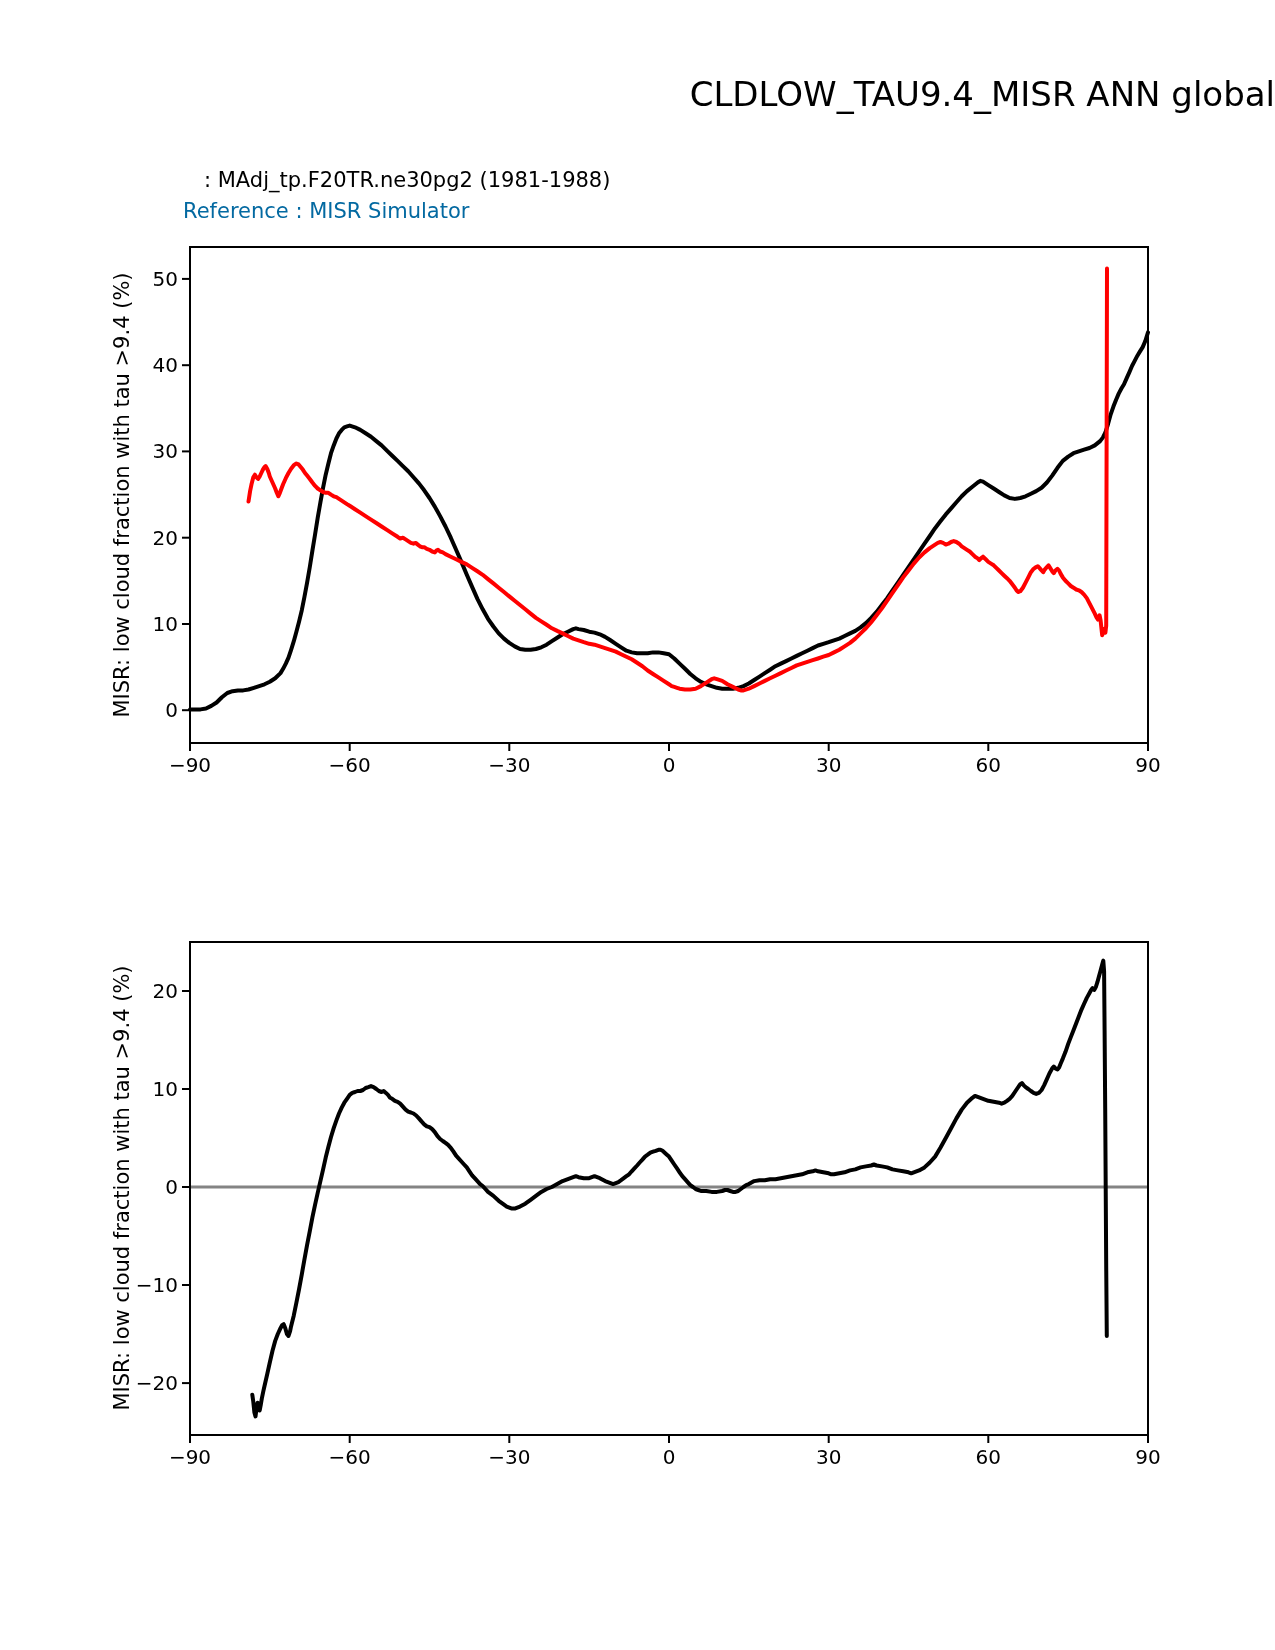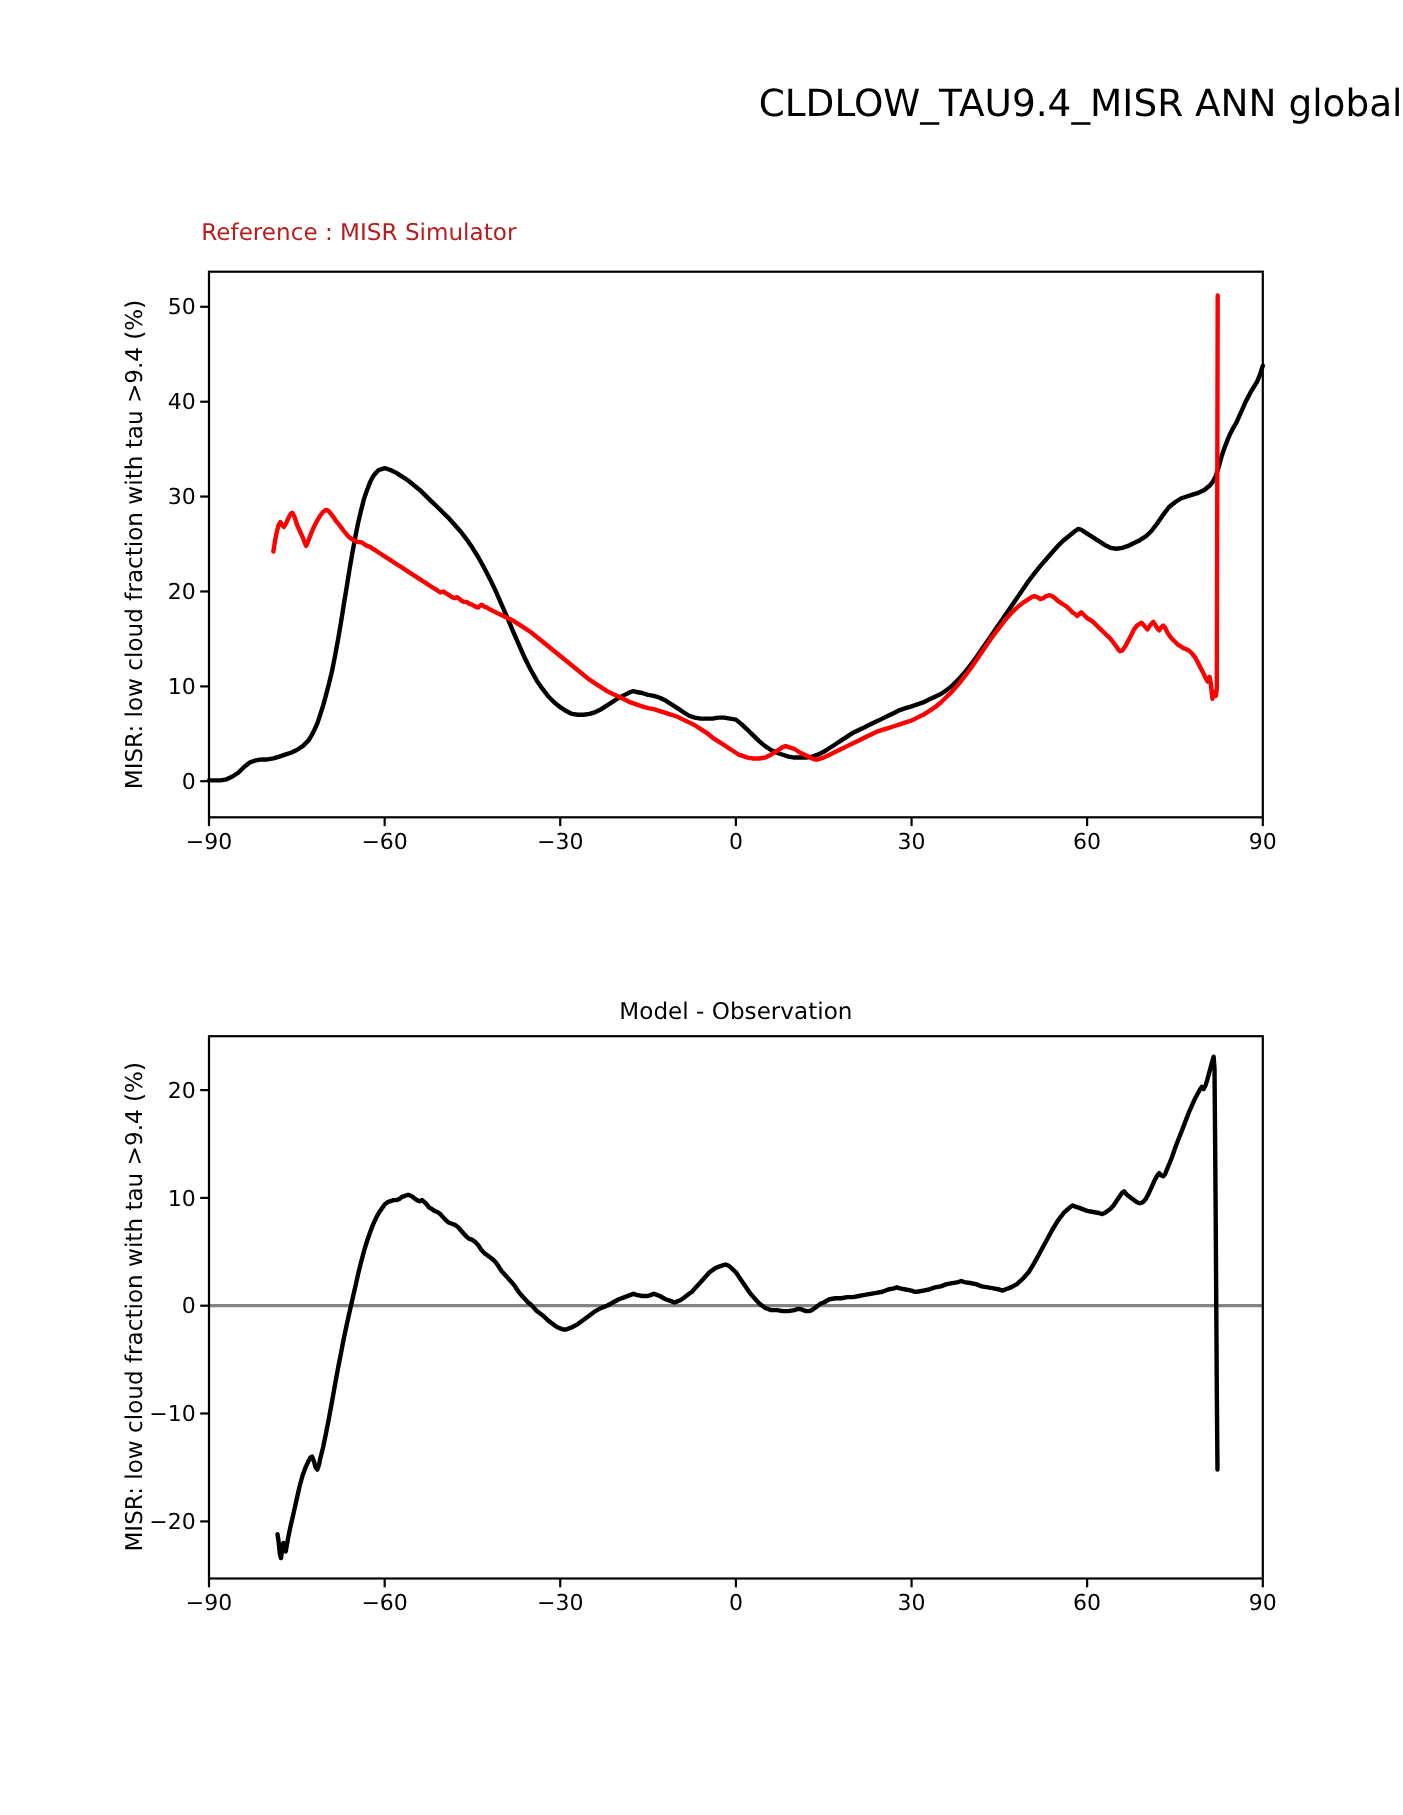--- a/index.html
+++ b/index.html
@@ -2,37 +2,38 @@
 <html><head>
 <meta charset="utf-8">
 <style>
   html,body{margin:0;padding:0;background:#ffffff;}
   #figure{position:relative;width:1275px;height:1650px;background:#ffffff;
           font-family:"DejaVu Sans","Liberation Sans",sans-serif;color:#000;}
   .fig-title{position:absolute;left:0;top:76px;width:1275px;text-align:right;
              font-size:34px;line-height:1.1;white-space:nowrap;}
   .model-label{position:absolute;left:204px;top:168px;font-size:21px;line-height:1.2;white-space:nowrap;}
   .reference-label{position:absolute;left:183px;top:199px;font-size:21px;line-height:1.2;
-                   color:#b91c1c;white-space:nowrap;}
+                   color:#0369a1;white-space:nowrap;}
   .plot-title-bottom{position:absolute;left:190px;top:907px;width:958px;text-align:center;
                      font-size:21px;line-height:1.2;}
   .ylabel{position:absolute;transform:translate(-50%,-50%) rotate(-90deg);
           font-size:21px;white-space:nowrap;}
   #ylabel-top{left:122px;top:495px;}
   #ylabel-bottom{left:122px;top:1188px;}
   svg{position:absolute;overflow:visible;}
   #svg-top{left:190px;top:247px;}
   #svg-bottom{left:190px;top:942px;}
   svg text{font-family:"DejaVu Sans","Liberation Sans",sans-serif;fill:#000;}
 </style>
 </head>
 <body>
 
 <div id="figure">
   <div class="fig-title">CLDLOW_TAU9.4_MISR ANN global</div>
+  <div class="model-label">: MAdj_tp.F20TR.ne30pg2 (1981-1988)</div>
   <div class="reference-label">Reference : MISR Simulator</div>
 
   <div id="ylabel-top" class="ylabel">MISR: low cloud fraction with tau &gt;9.4 (%)</div>
   <svg id="svg-top" width="958" height="496">
       <polyline points="0.0,462.4 10.6,462.4 16.0,461.5 21.3,458.9 26.6,455.5 31.9,450.3 37.3,446.0 42.6,444.2 47.9,443.4 53.2,443.4 58.5,442.5 63.9,440.8 69.2,439.1 74.5,437.3 79.8,434.8 85.2,431.3 90.5,426.1 93.1,421.8 95.8,416.6 98.5,410.6 101.1,402.8 103.8,394.2 106.4,384.7 109.1,374.4 111.8,363.2 114.4,350.2 117.1,335.6 119.8,320.0 122.4,303.6 125.1,287.2 127.7,270.9 130.4,255.3 133.1,240.7 135.7,227.7 138.4,216.5 141.0,206.2 143.7,198.4 146.4,191.5 149.0,186.3 151.7,182.9 154.3,180.3 157.0,179.4 159.7,178.6 165.0,180.3 170.3,182.9 175.6,186.3 181.0,189.8 186.3,194.1 191.6,198.4 196.9,203.6 202.2,208.8 207.6,213.9 212.9,219.1 218.2,224.3 223.5,230.3 228.9,236.4 234.2,243.3 239.5,251.0 244.8,259.6 250.1,269.1 255.5,279.5 260.8,290.7 266.1,302.8 271.4,314.9 276.8,327.8 282.1,339.9 287.4,351.9 292.7,362.3 298.0,371.8 303.4,379.5 308.7,386.4 314.0,391.6 319.3,395.9 324.7,399.4 330.0,402.0 335.3,402.8 340.6,402.8 345.9,402.0 351.3,400.3 356.6,397.7 361.9,394.2 367.2,390.8 372.6,387.3 377.9,384.7 383.2,382.1 385.9,381.3 388.5,382.1 393.8,383.0 399.2,384.7 404.5,385.6 409.8,387.3 415.1,389.9 420.5,393.3 425.8,396.8 431.1,400.3 436.4,403.7 441.7,405.4 447.1,406.3 452.4,406.3 457.7,406.3 463.0,405.4 468.4,405.4 473.7,406.3 479.0,407.2 484.3,411.5 489.6,416.6 495.0,421.8 500.3,427.0 505.6,431.3 510.9,434.8 516.3,437.3 521.6,439.1 526.9,440.8 532.2,441.7 537.5,441.7 542.9,441.7 548.2,440.8 553.5,439.1 558.8,436.5 564.2,433.0 569.5,429.6 574.8,426.1 580.1,422.7 585.4,419.2 590.8,416.6 596.1,414.1 601.4,411.5 606.7,408.9 612.1,406.3 617.4,403.7 622.7,401.1 628.0,398.5 633.3,396.8 638.7,395.1 644.0,393.3 649.3,391.6 654.6,389.0 660.0,386.4 665.3,383.9 670.6,380.4 675.9,376.1 681.2,370.9 686.6,364.9 691.9,358.0 697.2,351.1 702.5,343.3 707.9,335.6 713.2,327.8 718.5,320.0 723.8,312.3 729.1,304.5 734.5,296.7 739.8,289.0 745.1,281.2 750.4,274.3 755.8,267.4 761.1,261.4 766.4,255.3 771.7,249.3 777.0,244.1 782.4,239.8 787.7,235.5 790.3,233.8 793.0,234.6 798.3,238.1 803.7,241.5 809.0,245.0 814.3,248.4 819.6,251.0 824.9,251.9 830.3,251.0 835.6,249.3 840.9,246.7 846.2,244.1 851.6,240.7 856.9,235.5 862.2,228.6 867.5,220.8 872.8,213.9 878.2,209.6 883.5,206.2 888.8,204.4 894.1,202.7 899.5,201.0 904.8,198.4 910.1,194.1 912.8,190.6 915.4,185.5 918.1,176.8 920.7,167.3 923.4,159.6 926.1,152.7 928.7,146.6 931.4,141.5 934.0,137.2 936.7,131.1 939.4,125.1 942.0,119.0 944.7,113.9 947.4,108.7 950.0,104.4 952.7,100.1 955.3,94.0 958.0,85.4" fill="none" stroke="#000000" stroke-width="4" stroke-linejoin="round" stroke-linecap="round"></polyline>
       <polyline points="58.5,254.5 60.1,244.1 61.7,236.4 63.3,230.3 64.9,227.7 66.5,230.3 68.1,232.0 69.7,229.5 71.3,226.0 72.9,222.6 74.5,220.0 75.6,219.1 77.2,221.7 78.8,226.0 79.8,229.5 82.5,235.5 85.2,241.5 86.8,245.8 88.3,249.3 89.9,245.8 91.5,241.5 93.1,237.2 95.8,231.2 98.5,226.0 101.1,221.7 103.8,218.2 106.4,216.5 108.6,217.4 110.7,220.0 112.8,222.6 115.0,226.0 117.1,228.6 119.8,232.0 122.4,235.5 125.1,238.9 127.7,241.5 130.4,243.3 133.1,245.0 135.7,245.8 138.4,245.8 141.0,247.6 143.7,249.3 146.4,250.2 149.0,251.9 151.7,253.6 154.3,255.3 157.0,257.1 159.7,258.8 165.0,262.2 170.3,265.7 175.6,269.1 181.0,272.6 186.3,276.0 191.6,279.5 196.9,282.9 202.2,286.4 207.6,289.8 210.2,291.6 212.9,290.7 215.6,292.4 218.2,294.1 220.9,295.9 223.5,296.7 225.7,295.9 227.8,297.6 229.9,299.3 232.0,300.2 234.2,300.2 236.8,301.9 239.5,302.8 242.2,304.5 244.8,305.4 246.4,303.6 248.0,302.8 250.1,304.5 252.8,305.4 255.5,307.1 260.8,309.7 266.1,312.3 271.4,314.9 276.8,317.4 282.1,320.9 287.4,324.3 292.7,327.8 298.0,332.1 303.4,336.4 308.7,340.7 314.0,345.0 319.3,349.4 324.7,353.7 330.0,358.0 335.3,362.3 340.6,366.6 345.9,370.9 351.3,374.4 356.6,377.8 361.9,381.3 367.2,383.9 372.6,386.4 377.9,389.0 383.2,391.6 388.5,393.3 393.8,395.1 399.2,396.8 404.5,397.7 409.8,399.4 415.1,401.1 420.5,402.8 425.8,404.6 431.1,407.2 436.4,409.7 441.7,412.3 447.1,415.8 452.4,419.2 457.7,423.5 463.0,427.0 468.4,430.4 473.7,433.9 479.0,437.3 481.7,439.1 484.3,439.9 487.0,440.8 489.6,441.7 495.0,442.5 500.3,442.5 505.6,441.7 510.9,439.1 516.3,435.6 521.6,432.2 524.2,431.3 526.9,432.2 532.2,433.9 537.5,437.3 542.9,439.9 548.2,442.5 550.8,443.4 553.5,443.4 558.8,441.7 564.2,439.1 569.5,436.5 574.8,433.9 580.1,431.3 585.4,428.7 590.8,426.1 596.1,423.5 601.4,421.0 606.7,418.4 612.1,416.6 617.4,414.9 622.7,413.2 628.0,411.5 633.3,409.7 638.7,408.0 644.0,405.4 649.3,402.8 654.6,399.4 660.0,395.9 665.3,391.6 670.6,386.4 675.9,381.3 681.2,375.2 686.6,368.3 691.9,361.4 697.2,353.7 702.5,345.9 707.9,338.1 713.2,330.4 718.5,323.5 723.8,316.6 729.1,310.5 734.5,305.4 739.8,301.1 745.1,297.6 747.8,295.9 750.4,295.0 753.1,295.9 755.8,297.6 758.4,296.7 761.1,295.0 763.7,294.1 766.4,295.0 769.1,296.7 771.7,299.3 774.4,301.1 777.0,302.8 779.7,304.5 782.4,307.1 785.0,309.7 787.7,311.4 789.3,313.1 790.9,311.4 793.0,309.7 795.7,312.3 798.3,314.9 801.0,316.6 803.7,318.3 806.3,320.9 809.0,323.5 811.6,326.1 814.3,328.7 817.0,331.2 819.6,333.8 822.3,337.3 824.9,340.7 826.5,343.3 828.1,345.0 830.3,344.2 832.9,340.7 835.6,335.6 838.3,330.4 840.9,325.2 843.6,321.8 846.2,320.0 847.8,319.2 849.4,320.9 851.6,323.5 853.2,325.2 854.7,322.6 856.9,320.0 858.5,318.3 860.1,320.9 862.2,324.3 863.8,326.1 865.4,323.5 867.5,321.8 869.1,323.5 870.7,326.9 872.8,330.4 875.5,333.8 878.2,336.4 880.8,339.0 883.5,340.7 886.2,342.5 888.8,343.3 891.5,345.0 894.1,347.6 896.8,351.1 899.5,356.3 902.1,361.4 904.8,366.6 906.4,370.1 908.0,372.6 909.6,368.3 910.6,373.5 912.2,388.2 913.8,382.1 915.4,385.6 916.2,378.7 917.0,21.6" fill="none" stroke="#ff0000" stroke-width="4" stroke-linejoin="round" stroke-linecap="round"></polyline>
       <rect x="0" y="0" width="958" height="496" fill="none" stroke="#000000" stroke-width="2"></rect>
       <line x1="0.0" x2="0.0" y1="496" y2="504" stroke="#000" stroke-width="2"></line>
       <text x="0.0" y="525" text-anchor="middle" font-size="20">−90</text>
       <line x1="159.7" x2="159.7" y1="496" y2="504" stroke="#000" stroke-width="2"></line>
@@ -54,21 +55,20 @@
       <line x1="0" x2="-8" y1="290.7" y2="290.7" stroke="#000" stroke-width="2"></line>
       <text x="-12" y="297.7" text-anchor="end" font-size="20">20</text>
       <line x1="0" x2="-8" y1="204.4" y2="204.4" stroke="#000" stroke-width="2"></line>
       <text x="-12" y="211.4" text-anchor="end" font-size="20">30</text>
       <line x1="0" x2="-8" y1="118.2" y2="118.2" stroke="#000" stroke-width="2"></line>
       <text x="-12" y="125.2" text-anchor="end" font-size="20">40</text>
       <line x1="0" x2="-8" y1="31.9" y2="31.9" stroke="#000" stroke-width="2"></line>
       <text x="-12" y="38.9" text-anchor="end" font-size="20">50</text>
     </svg>
 
-  <div class="plot-title-bottom">Model - Observation</div>
   <div id="ylabel-bottom" class="ylabel">MISR: low cloud fraction with tau &gt;9.4 (%)</div>
   <svg id="svg-bottom" width="958" height="493">
       <line x1="0" x2="958" y1="245.0" y2="245.0" stroke="#848484" stroke-width="3"></line>
       <polyline points="62.3,452.8 63.3,459.7 64.4,470.5 65.5,474.4 66.5,466.5 67.6,460.7 68.7,464.6 69.7,468.5 70.8,462.6 71.8,456.7 73.4,448.9 74.5,444.0 77.2,432.2 79.8,420.5 82.5,408.7 85.2,398.9 87.8,392.0 90.5,386.2 92.1,383.2 93.7,382.2 95.3,386.2 96.9,392.0 98.5,394.0 100.1,389.1 101.1,384.2 103.8,373.4 106.4,360.7 109.1,347.0 111.8,332.3 114.4,317.6 117.1,302.9 119.8,289.1 122.4,275.4 125.1,262.7 127.7,250.9 130.4,239.1 133.1,227.4 135.7,215.6 138.4,204.8 141.0,195.0 143.7,186.2 146.4,178.4 149.0,171.5 151.7,165.6 154.3,160.7 157.0,156.8 159.7,152.9 162.3,150.9 165.0,150.0 167.6,149.0 170.3,149.0 173.0,148.0 175.6,146.0 178.3,145.1 181.0,144.1 183.6,145.1 186.3,147.0 188.9,149.0 191.6,150.0 193.7,149.0 195.9,150.9 198.0,152.9 200.1,155.8 202.2,156.8 204.9,158.8 207.6,159.8 210.2,161.7 212.9,164.7 215.6,167.6 218.2,169.6 220.9,170.5 223.5,171.5 226.2,173.5 228.9,176.4 231.5,179.4 234.2,182.3 236.8,184.3 239.5,185.2 242.2,187.2 244.8,190.1 247.5,194.1 250.1,197.0 252.8,199.0 255.5,200.9 258.1,202.9 260.8,205.8 263.5,209.7 266.1,213.7 268.8,216.6 271.4,219.5 274.1,222.5 276.8,225.4 279.4,229.3 282.1,233.3 284.7,236.2 287.4,239.1 290.1,242.1 292.7,244.0 295.4,247.0 298.0,249.9 303.4,253.9 308.7,258.8 314.0,262.7 316.7,264.6 319.3,265.6 322.0,266.6 324.7,266.6 327.3,265.6 330.0,264.6 335.3,261.7 340.6,257.8 345.9,253.9 351.3,249.9 356.6,247.0 361.9,245.0 367.2,242.1 372.6,239.1 377.9,237.2 383.2,235.2 385.9,234.2 388.5,235.2 393.8,236.2 399.2,236.2 401.8,235.2 404.5,234.2 407.1,235.2 409.8,236.2 415.1,239.1 420.5,241.1 423.1,242.1 425.8,241.1 428.4,240.1 431.1,238.2 433.8,236.2 436.4,234.2 439.1,232.3 441.7,229.3 444.4,226.4 447.1,223.5 449.7,220.5 452.4,217.6 455.0,214.6 457.7,212.7 460.4,210.7 463.0,209.7 465.7,208.8 468.4,207.8 470.5,207.8 472.6,208.8 474.7,210.7 476.9,212.7 479.0,214.6 481.7,218.6 484.3,222.5 487.0,226.4 489.6,230.3 492.3,234.2 495.0,237.2 497.6,240.1 500.3,243.1 503.0,245.0 505.6,247.0 508.3,248.0 510.9,249.0 516.3,249.0 521.6,249.9 526.9,249.9 532.2,249.0 534.9,248.0 537.5,248.0 540.2,249.0 542.9,249.9 545.5,249.9 548.2,249.0 550.8,247.0 553.5,245.0 556.2,243.1 558.8,242.1 564.2,239.1 569.5,238.2 574.8,238.2 580.1,237.2 585.4,237.2 590.8,236.2 596.1,235.2 601.4,234.2 606.7,233.3 612.1,232.3 617.4,230.3 622.7,229.3 625.4,228.4 628.0,229.3 633.3,230.3 638.7,231.3 641.3,232.3 644.0,232.3 649.3,231.3 654.6,230.3 660.0,228.4 665.3,227.4 670.6,225.4 675.9,224.4 681.2,223.5 683.9,222.5 686.6,223.5 691.9,224.4 697.2,225.4 702.5,227.4 707.9,228.4 713.2,229.3 718.5,230.3 721.2,231.3 723.8,230.3 729.1,228.4 734.5,225.4 739.8,220.5 745.1,214.6 750.4,205.8 755.8,196.0 761.1,186.2 766.4,176.4 771.7,167.6 777.0,160.7 782.4,155.8 785.0,153.9 787.7,154.9 793.0,156.8 798.3,158.8 803.7,159.8 809.0,160.7 811.6,161.7 814.3,160.7 817.0,158.8 819.6,156.8 822.3,153.9 824.9,150.0 827.6,146.0 830.3,142.1 831.9,141.1 833.5,143.1 835.6,145.1 838.3,147.0 840.9,149.0 843.6,150.9 846.2,151.9 848.9,150.9 851.6,148.0 854.2,143.1 856.9,137.2 859.5,131.3 862.2,126.4 863.8,124.5 865.4,126.4 867.5,127.4 869.1,125.5 870.7,121.5 872.8,116.6 875.5,109.8 878.2,101.9 880.8,95.1 883.5,88.2 886.2,81.3 888.8,74.5 891.5,67.6 894.1,61.7 896.8,55.9 899.5,51.0 901.1,48.0 902.6,46.1 904.2,48.0 905.8,45.1 907.4,40.2 909.0,34.3 910.6,28.4 912.2,22.5 913.3,18.6 914.1,29.4 914.6,88.2 915.2,166.6 915.7,245.0 916.2,323.4 916.8,394.0" fill="none" stroke="#000000" stroke-width="4" stroke-linejoin="round" stroke-linecap="round"></polyline>
       <rect x="0" y="0" width="958" height="493" fill="none" stroke="#000000" stroke-width="2"></rect>
       <line x1="0.0" x2="0.0" y1="493" y2="501" stroke="#000" stroke-width="2"></line>
       <text x="0.0" y="522" text-anchor="middle" font-size="20">−90</text>
       <line x1="159.7" x2="159.7" y1="493" y2="501" stroke="#000" stroke-width="2"></line>
       <text x="159.7" y="522" text-anchor="middle" font-size="20">−60</text>
       <line x1="319.3" x2="319.3" y1="493" y2="501" stroke="#000" stroke-width="2"></line>

